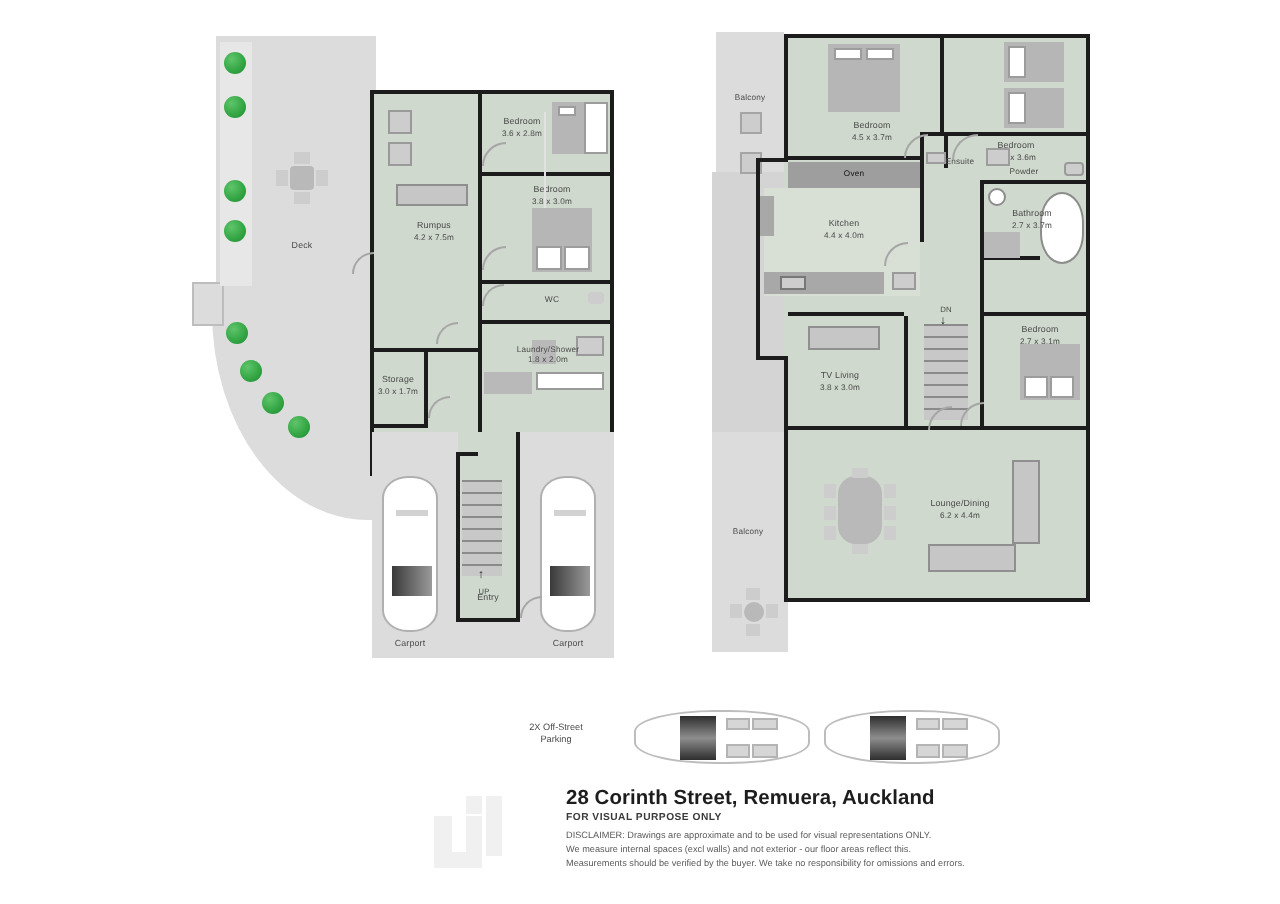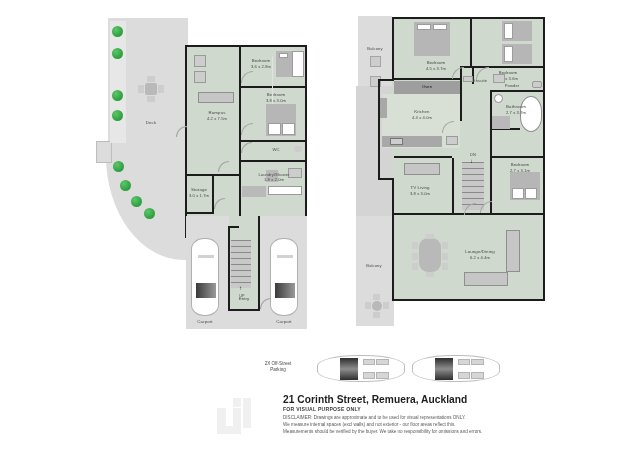--- a/index.html
+++ b/index.html
@@ -457,20 +457,20 @@
 
   <div id="logo">
     <div class="lg" style="left:0px;  top:12px; width:9px;  height:26px;"></div>
     <div class="lg" style="left:0px;  top:30px; width:24px; height:8px;"></div>
     <div class="lg" style="left:16px; top:12px; width:8px;  height:20px;"></div>
     <div class="lg" style="left:16px; top:2px;  width:8px;  height:9px;"></div>
     <div class="lg" style="left:26px; top:2px;  width:8px;  height:30px;"></div>
   </div>
 
   <div id="titleblock">
-    <div id="plan-title">21 Corinth Street, Remuera, Auckland</div>
+    <div id="plan-title">28 Corinth Street, Remuera, Auckland</div>
     <div id="plan-subtitle">FOR VISUAL PURPOSE ONLY</div>
     <p class="disc">DISCLAIMER: Drawings are approximate and to be used for visual representations ONLY.</p>
     <p class="disc">We measure internal spaces (excl walls) and not exterior - our floor areas reflect this.</p>
     <p class="disc">Measurements should be verified by the buyer. We take no responsibility for omissions and errors.</p>
   </div>
 
 </div>
 
 </body></html>

